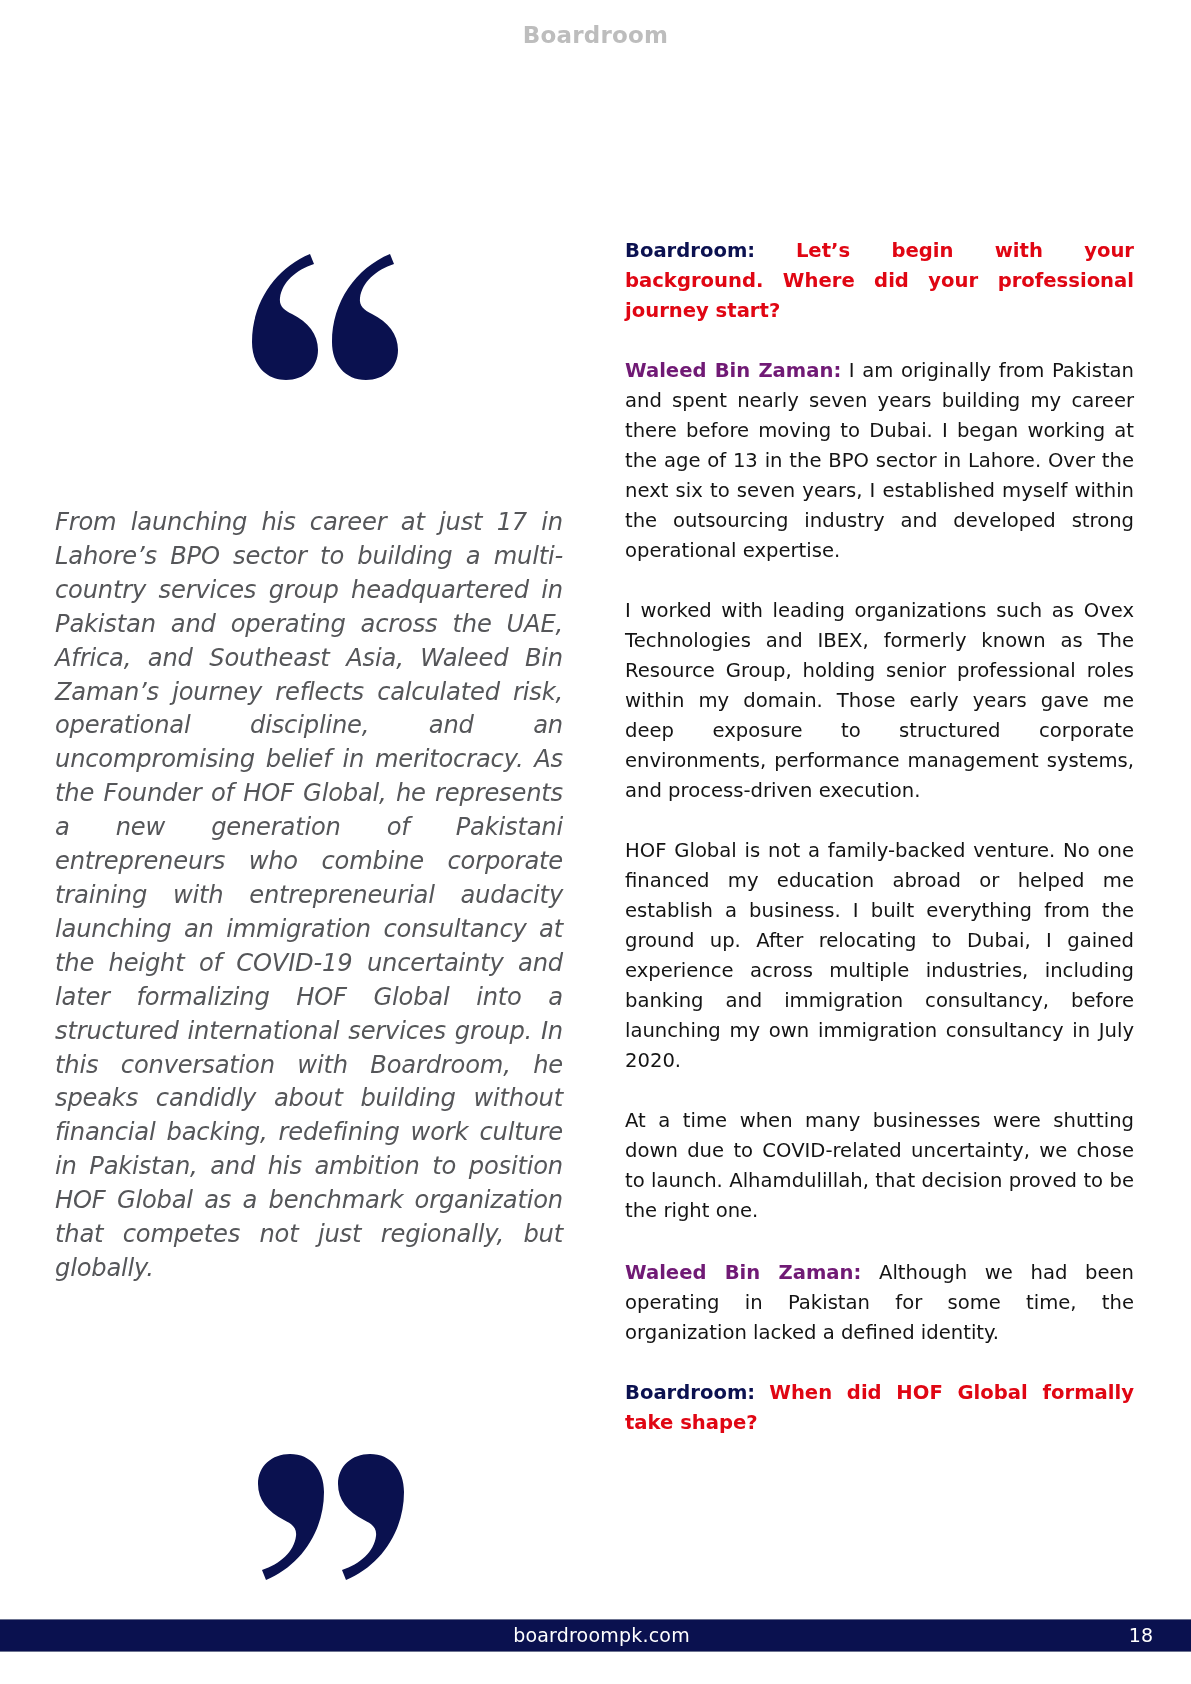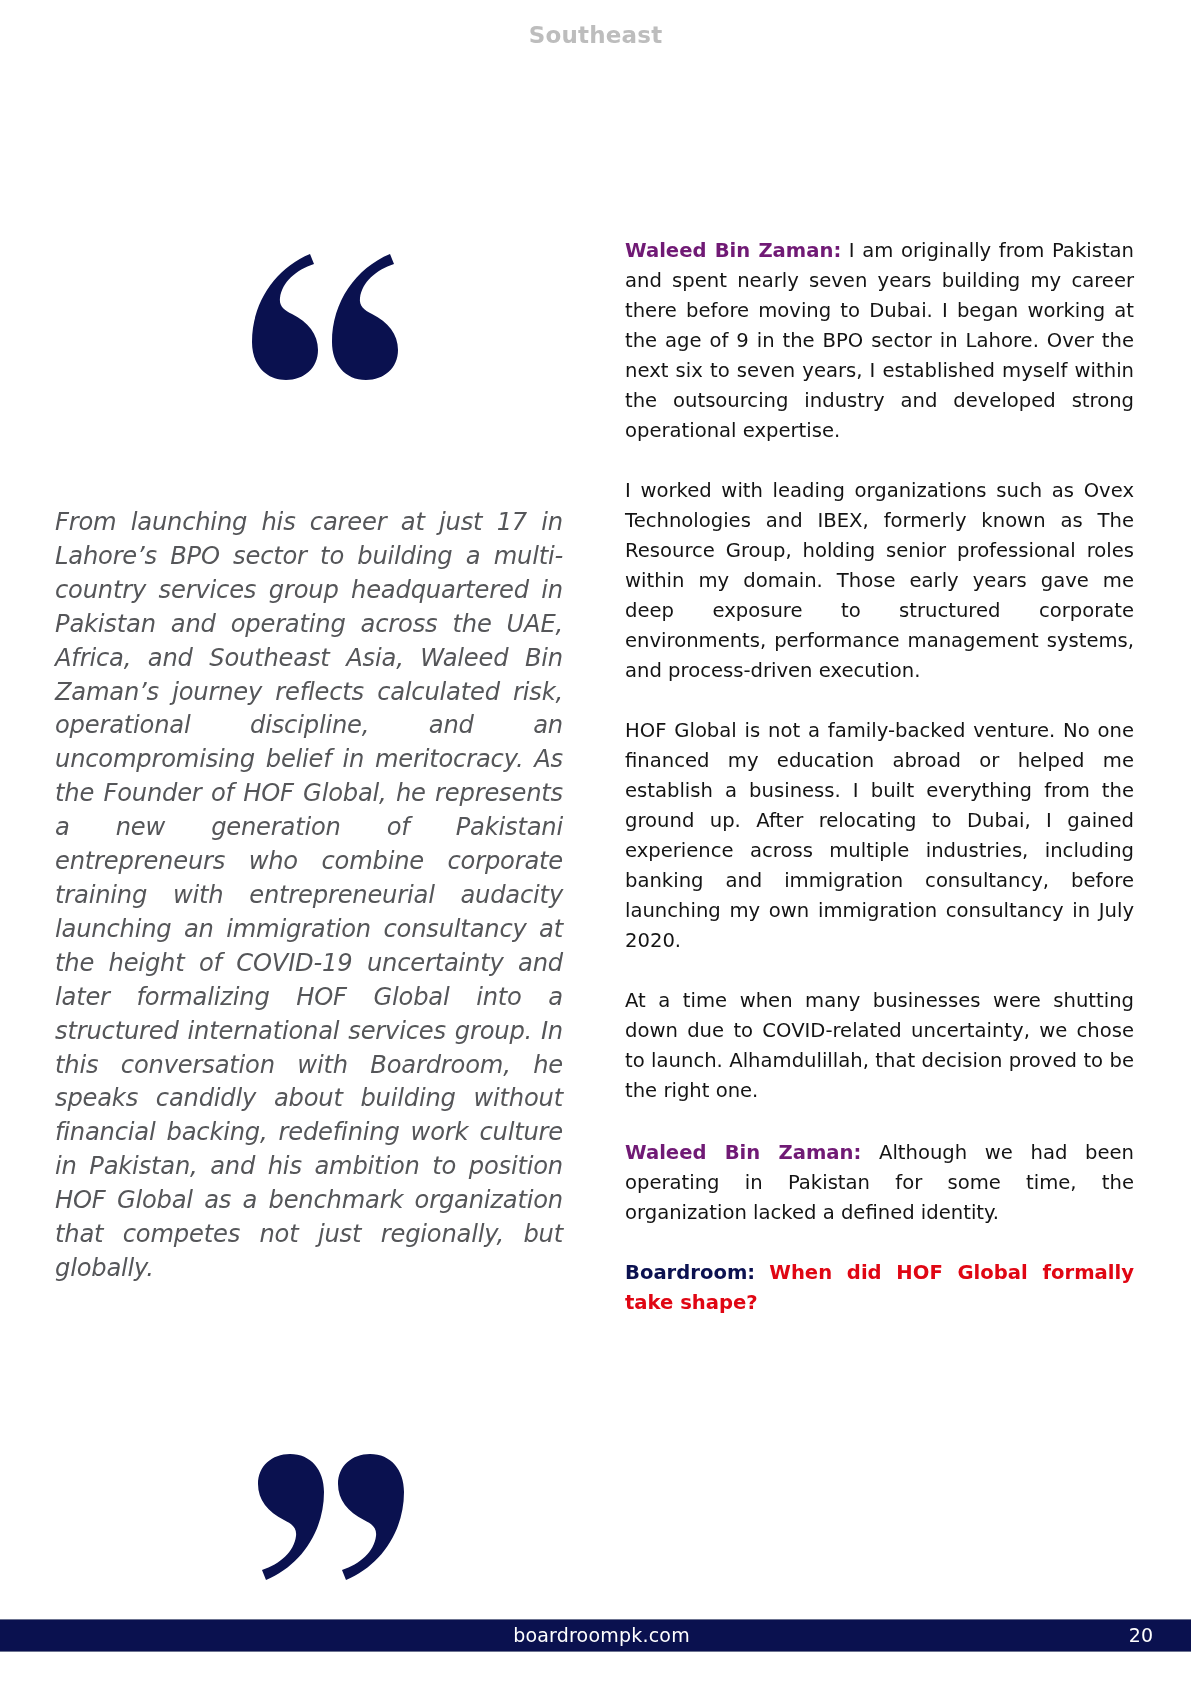--- a/index.html
+++ b/index.html
@@ -47,53 +47,57 @@
     position:absolute; left:6px; width:1191px; top:4px; text-align:center;
     color:#ffffff; font-size:19px; letter-spacing:0.2px;
   }
   .footer-page {
     position:absolute; right:38px; top:4px; color:#ffffff; font-size:19px;
   }
 </style>
 </head>
 <body>
 
-<div class="running-head">Southeast</div>
+<div class="running-head">Boardroom</div>
 
 <div class="quote-mark quote-open">
   <svg viewBox="0 0 160 130" aria-hidden="true">
     <path fill="#0a114f" d="M62 2 L66 12 C48 18 34 30 32 46 C31 54 36 58 44 62 C60 70 70 82 70 98 C70 116 56 128 38 128 C17 128 4 112 4 90 C4 50 28 16 62 2 Z"></path>
     <path fill="#0a114f" d="M142 2 L146 12 C128 18 114 30 112 46 C111 54 116 58 124 62 C140 70 150 82 150 98 C150 116 136 128 118 128 C97 128 84 112 84 90 C84 50 108 16 142 2 Z"></path>
   </svg>
 </div>
 
 <div class="intro">From launching his career at just 17 in Lahore’s BPO sector to building a multi-country services group headquartered in Pakistan and operating across the UAE, Africa, and Southeast Asia, Waleed Bin Zaman’s journey reflects calculated risk, operational discipline, and an uncompromising belief in meritocracy. As the Founder of HOF Global, he represents a new generation of Pakistani entrepreneurs who combine corporate training with entrepreneurial audacity launching an immigration consultancy at the height of COVID-19 uncertainty and later formalizing HOF Global into a structured international services group. In this conversation with Boardroom, he speaks candidly about building without financial backing, redefining work culture in Pakistan, and his ambition to position HOF Global as a benchmark organization that competes not just regionally, but globally.</div>
 
 <div class="quote-mark quote-close">
   <svg viewBox="0 0 160 130" aria-hidden="true">
     <path fill="#0a114f" d="M18 128 L14 118 C32 112 46 100 48 84 C49 76 44 72 36 68 C20 60 10 48 10 32 C10 14 24 2 42 2 C63 2 76 18 76 40 C76 80 52 114 18 128 Z"></path>
     <path fill="#0a114f" d="M98 128 L94 118 C112 112 126 100 128 84 C129 76 124 72 116 68 C100 60 90 48 90 32 C90 14 104 2 122 2 C143 2 156 18 156 40 C156 80 132 114 98 128 Z"></path>
   </svg>
 </div>
 
 <div class="col-right">
   <p>
+    <span class="q-label">Boardroom:</span>
+    <span class="q-text">Let’s begin with your background. Where did your professional journey start?</span>
+  </p>
+  <p>
     <span class="a-label">Waleed Bin Zaman:</span>
-    <span>I am originally from Pakistan and spent nearly seven years building my career there before moving to Dubai. I began working at the age of 9 in the BPO sector in Lahore. Over the next six to seven years, I established myself within the outsourcing industry and developed strong operational expertise.</span>
+    <span>I am originally from Pakistan and spent nearly seven years building my career there before moving to Dubai. I began working at the age of 13 in the BPO sector in Lahore. Over the next six to seven years, I established myself within the outsourcing industry and developed strong operational expertise.</span>
   </p>
   <p>I worked with leading organizations such as Ovex Technologies and IBEX, formerly known as The Resource Group, holding senior professional roles within my domain. Those early years gave me deep exposure to structured corporate environments, performance management systems, and process-driven execution.</p>
   <p>HOF Global is not a family-backed venture. No one financed my education abroad or helped me establish a business. I built everything from the ground up. After relocating to Dubai, I gained experience across multiple industries, including banking and immigration consultancy, before launching my own immigration consultancy in July 2020.</p>
   <p>At a time when many businesses were shutting down due to COVID-related uncertainty, we chose to launch. Alhamdulillah, that decision proved to be the right one.</p>
   <div class="spacer-big" style="height:2px;"></div>
   <p>
     <span class="a-label">Waleed Bin Zaman:</span>
     <span>Although we had been operating in Pakistan for some time, the organization lacked a defined identity.</span>
   </p>
   <p>
     <span class="q-label">Boardroom:</span>
     <span class="q-text">When did HOF Global formally take shape?</span>
   </p>
 </div>
 
 <div class="footer-bar">
   <div class="footer-site">boardroompk.com</div>
-  <div class="footer-page">20</div>
+  <div class="footer-page">18</div>
 </div>
 
 </body></html>

